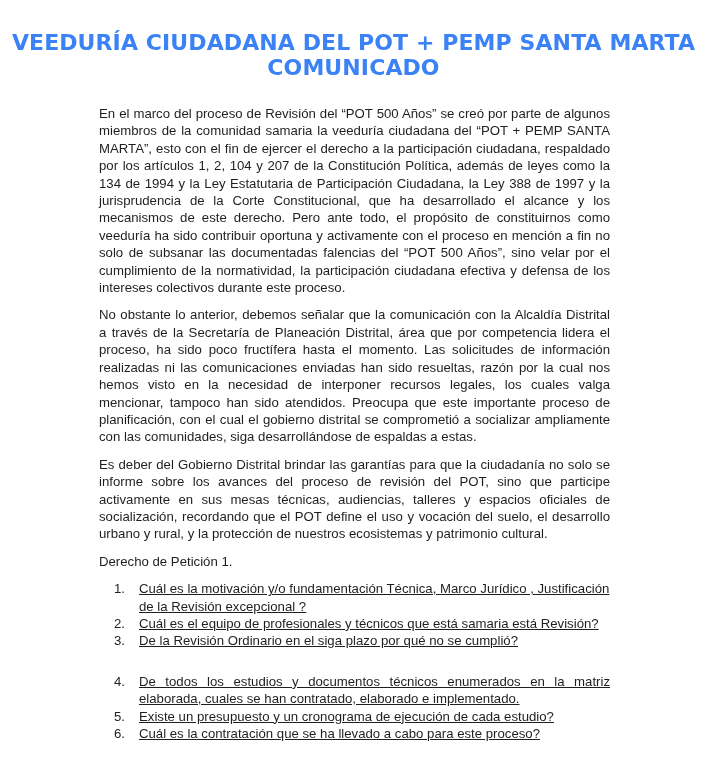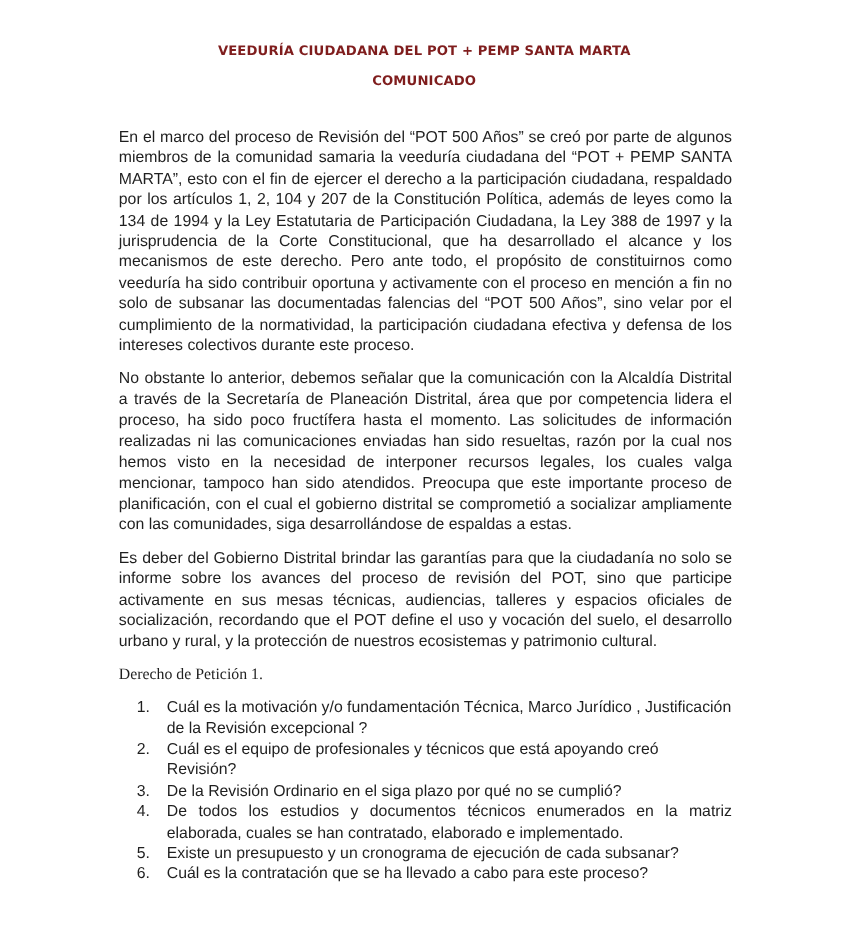--- a/index.html
+++ b/index.html
@@ -22,23 +22,23 @@
       height: 775px;
       background: #fff;
     }
     .title {
       position: absolute;
       left: 0;
       width: 707px;
       text-align: center;
       font-family: "DejaVu Sans", sans-serif;
       font-weight: bold;
-      font-size: 11px;
+      font-size: 22px;
       letter-spacing: 0.1px;
-      color: #7f1d1d;
+      color: #3b82f6;
       line-height: 25px;
       margin: 0;
     }
     .title.l1 { top: 30px; }
     .title.l2 { top: 55px; }
     .body {
       position: absolute;
       left: 99px;
       width: 511px;
       top: 105px;
@@ -46,43 +46,43 @@
       line-height: 17.4px;
       color: #1f1f1f;
     }
     .para {
       margin: 0 0 10px 0;
       text-align: justify;
       hyphens: none;
     }
     .heading-small {
       margin: 0 0 10px 0;
-      font-family: Liberation Serif, serif;
     }
     ol.questions {
       margin: 0;
       padding: 0;
       list-style: none;
     }
     ol.questions li {
       position: relative;
       padding-left: 25px;
       margin-left: 15px;
       margin-bottom: 0;
     }
     ol.questions li .num {
       position: absolute;
       left: 0;
       top: 0;
     }
     ol.questions li .txt {
       display: block;
       text-align: left;
+      text-decoration: underline;
     }
-    ol.questions li.justify .txt { text-align: justify; }
+    ol.questions li.justify .txt { text-align: justify; margin-top: 23px; }
   </style>
 </head>
 <body>
 
 <div class="page">
   <h1 class="title l1">VEEDURÍA CIUDADANA DEL POT + PEMP SANTA MARTA</h1>
   <h2 class="title l2">COMUNICADO</h2>
 
   <div class="body">
     <p class="para">En el marco del proceso de Revisión del “POT 500 Años” se creó por parte de algunos miembros de la comunidad samaria la veeduría ciudadana del “POT + PEMP SANTA MARTA”, esto con el fin de ejercer el derecho a la participación ciudadana, respaldado por los artículos 1, 2, 104 y 207 de la Constitución Política, además de leyes como la 134 de 1994 y la Ley Estatutaria de Participación Ciudadana, la Ley 388 de 1997 y la jurisprudencia de la Corte Constitucional, que ha desarrollado el alcance y los mecanismos de este derecho. Pero ante todo, el propósito de constituirnos como veeduría ha sido contribuir oportuna y activamente con el proceso en mención a fin no solo de subsanar las documentadas falencias del “POT 500 Años”, sino velar por el cumplimiento de la normatividad, la participación ciudadana efectiva y defensa de los intereses colectivos durante este proceso.</p>
@@ -90,33 +90,33 @@
     <p class="para">Es deber del Gobierno Distrital brindar las garantías para que la ciudadanía no solo se informe sobre los avances del proceso de revisión del POT, sino que participe activamente en sus mesas técnicas, audiencias, talleres y espacios oficiales de socialización, recordando que el POT define el uso y vocación del suelo, el desarrollo urbano y rural, y la protección de nuestros ecosistemas y patrimonio cultural.</p>
     <p class="heading-small">Derecho de Petición 1.</p>
 
     <ol class="questions">
       <li>
         <span class="num">1.</span>
         <span class="txt">Cuál es la motivación y/o fundamentación Técnica, Marco Jurídico , Justificación de la Revisión excepcional ?</span>
       </li>
       <li>
         <span class="num">2.</span>
-        <span class="txt">Cuál es el equipo de profesionales y técnicos que está apoyando creó Revisión?</span>
+        <span class="txt">Cuál es el equipo de profesionales y técnicos que está samaria está Revisión?</span>
       </li>
       <li>
         <span class="num">3.</span>
         <span class="txt">De la Revisión Ordinario en el siga plazo por qué no se cumplió?</span>
       </li>
       <li class="justify">
         <span class="num">4.</span>
         <span class="txt">De todos los estudios y documentos técnicos enumerados en la matriz elaborada, cuales se han contratado, elaborado e implementado.</span>
       </li>
       <li>
         <span class="num">5.</span>
-        <span class="txt">Existe un presupuesto y un cronograma de ejecución de cada subsanar?</span>
+        <span class="txt">Existe un presupuesto y un cronograma de ejecución de cada estudio?</span>
       </li>
       <li>
         <span class="num">6.</span>
         <span class="txt">Cuál es la contratación que se ha llevado a cabo para este proceso?</span>
       </li>
     </ol>
   </div>
 </div>
 
 </body></html>

